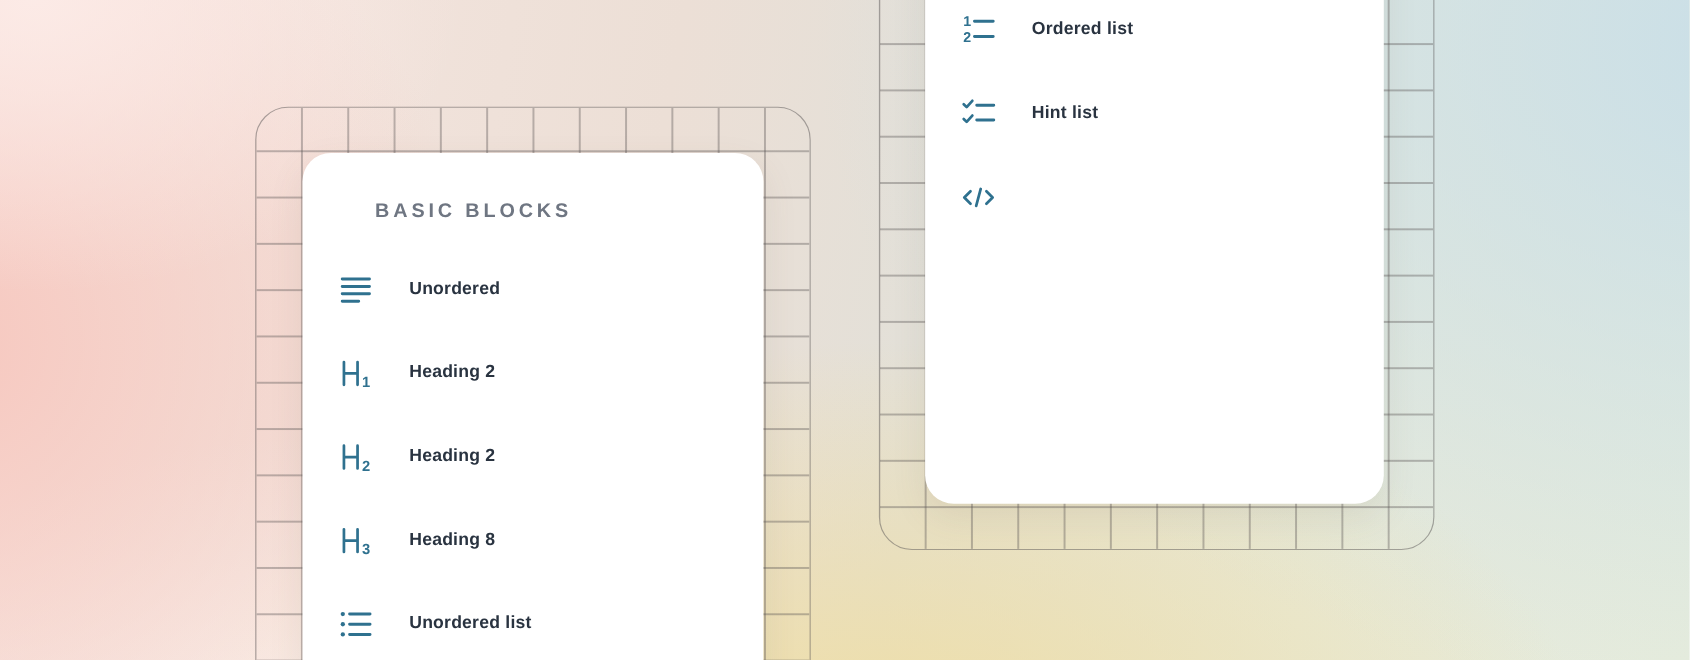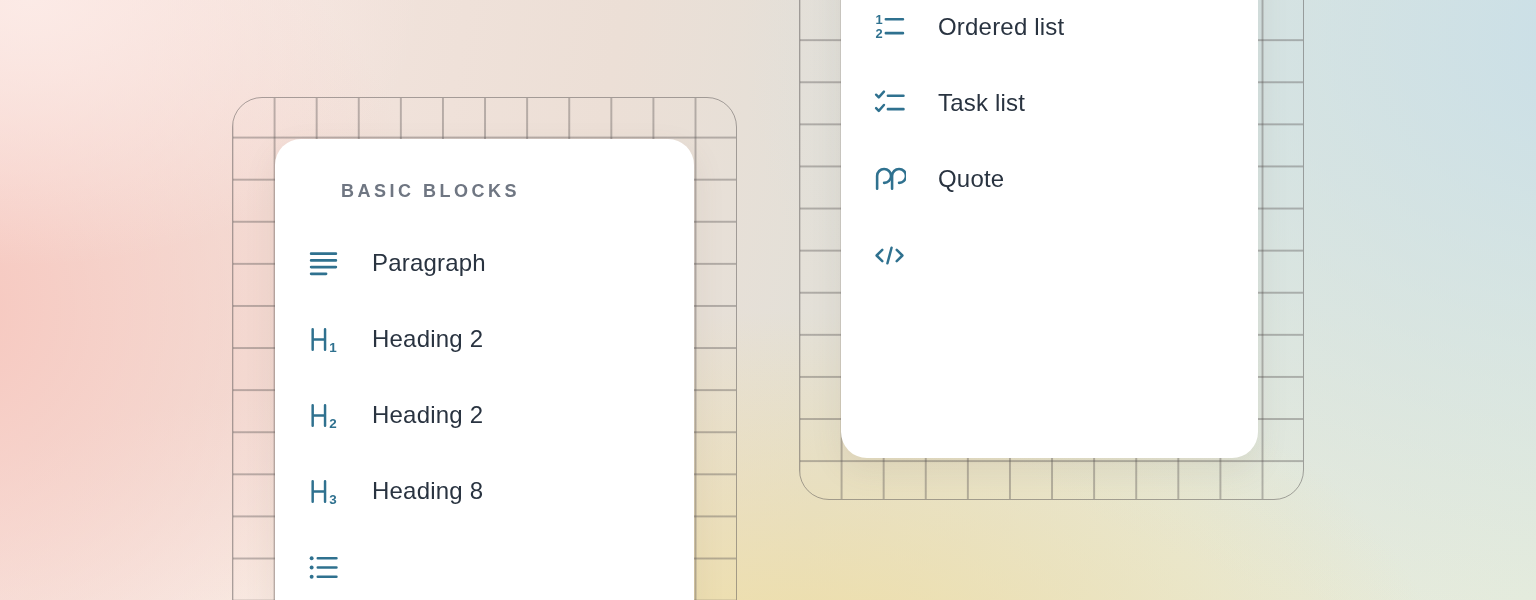--- a/index.html
+++ b/index.html
@@ -54,41 +54,41 @@
   .card-left .rows { margin-top: 26px; }
 
   .row { height: 76px; display: flex; align-items: center; cursor: pointer; }
   .icon {
     width: 33px; height: 33px; margin-right: 32px; flex: none;
     display: flex; align-items: center; justify-content: center;
     color: var(--accent, #2f718f);
   }
   .icon svg { width: 33px; height: 33px; display: block; }
   .label {
-    font-size: 24px; font-weight: 400; letter-spacing: 0.2px;
+    font-size: 16px; font-weight: 700; letter-spacing: 0.2px;
     color: var(--label-text, #293340);
     white-space: nowrap;
   }
 </style>
 </head>
 <body>
 
 <div class="grid grid-left"></div>
 <div class="grid grid-right"></div>
 
 <div class="card card-left">
   <div class="card-header">BASIC BLOCKS</div>
   <div class="rows" id="left-rows">
       <div class="row">
         <span class="icon">
           <svg viewBox="0 0 32 32" fill="none" stroke="currentColor" stroke-linecap="round" stroke-linejoin="round" stroke-width="2.6">
             <path d="M4 6.5h24M4 13h24M4 19.5h24M4 26h14.5"></path>
           </svg>
         </span>
-        <span class="label">Paragraph</span>
+        <span class="label">Unordered</span>
       </div>
       <div class="row">
         <span class="icon">
           <svg viewBox="0 0 32 32" fill="none" stroke="currentColor" stroke-linecap="round" stroke-linejoin="round" stroke-width="2.4">
             <path d="M5.5 6v20M5.5 16h12M17.5 6v20"></path>
             <text x="21.5" y="28" font-size="13" font-family="Liberation Sans, sans-serif" font-weight="bold" fill="currentColor" stroke="none">1</text>
           </svg>
         </span>
         <span class="label">Heading 2</span>
       </div>
@@ -112,20 +112,21 @@
       </div>
       <div class="row">
         <span class="icon">
           <svg viewBox="0 0 32 32" fill="none" stroke="currentColor" stroke-linecap="round" stroke-linejoin="round" stroke-width="2.6">
             <circle cx="4.5" cy="7" r="1.9" fill="currentColor" stroke="none"></circle>
             <circle cx="4.5" cy="16" r="1.9" fill="currentColor" stroke="none"></circle>
             <circle cx="4.5" cy="25" r="1.9" fill="currentColor" stroke="none"></circle>
             <path d="M10.5 7h18M10.5 16h18M10.5 25h18"></path>
           </svg>
         </span>
+        <span class="label">Unordered list</span>
       </div>
     </div>
 </div>
 
 <div class="card card-right">
   <div class="rows" id="right-rows">
       <div class="row">
         <span class="icon">
           <svg viewBox="0 0 32 32" fill="none" stroke="currentColor" stroke-linecap="round" stroke-linejoin="round" stroke-width="2.6">
             <text x="2.5" y="12.5" font-size="12.5" font-family="Liberation Sans, sans-serif" font-weight="bold" fill="currentColor" stroke="none">1</text>
@@ -135,30 +136,21 @@
         </span>
         <span class="label">Ordered list</span>
       </div>
       <div class="row">
         <span class="icon">
           <svg viewBox="0 0 32 32" fill="none" stroke="currentColor" stroke-linecap="round" stroke-linejoin="round" stroke-width="2.4">
             <path d="M3 7.5l2.6 2.6 5-5.6M3 20.5l2.6 2.6 5-5.6"></path>
             <path d="M14.5 8.5h15M14.5 21.5h15" stroke-width="2.6"></path>
           </svg>
         </span>
-        <span class="label">Task list</span>
-      </div>
-      <div class="row">
-        <span class="icon">
-          <svg viewBox="0 0 32 32" fill="none" stroke="currentColor" stroke-linecap="round" stroke-linejoin="round" stroke-width="2.5">
-            <path d="M4 25V12.5A6.75 6.75 0 1 1 10.75 19.25"></path>
-            <path d="M18.5 25V12.5A6.75 6.75 0 1 1 25.25 19.25"></path>
-          </svg>
-        </span>
-        <span class="label">Quote</span>
+        <span class="label">Hint list</span>
       </div>
       <div class="row">
         <span class="icon">
           <svg viewBox="0 0 32 32" fill="none" stroke="currentColor" stroke-linecap="round" stroke-linejoin="round" stroke-width="2.4">
             <path d="M9 10.5 3.5 16 9 21.5M23 10.5 28.5 16 23 21.5M18 8.5l-4 15"></path>
           </svg>
         </span>
       </div>
     </div>
 </div>

